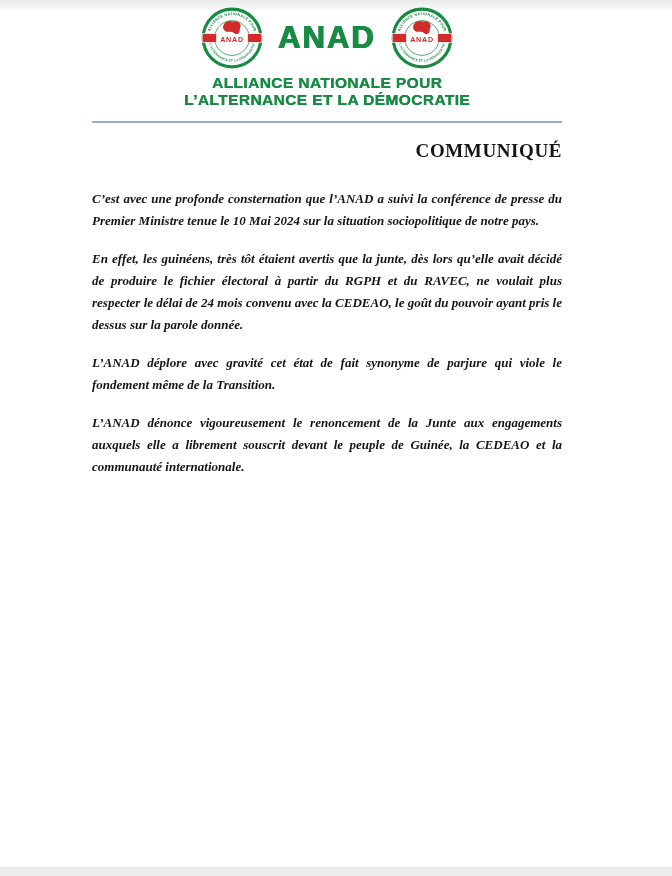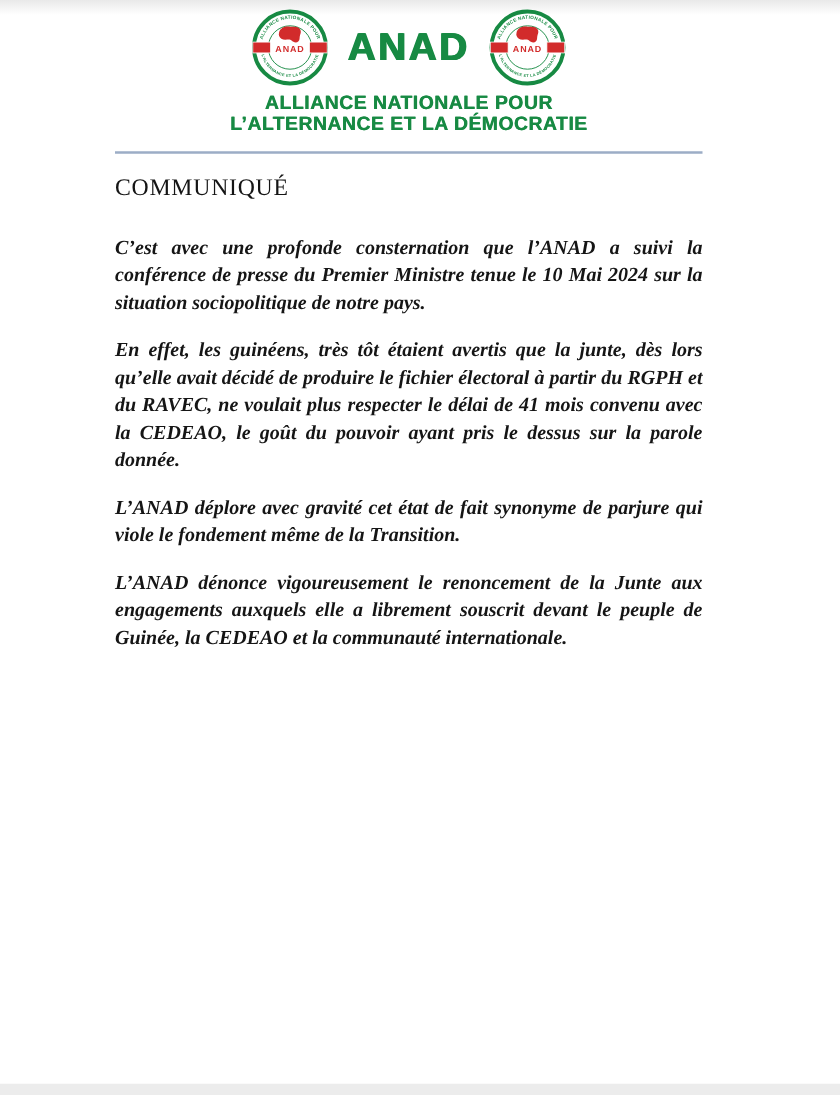--- a/index.html
+++ b/index.html
@@ -26,26 +26,26 @@
     letter-spacing:2px;color:var(--green);
     text-shadow:0.6px 0 0 currentColor,-0.6px 0 0 currentColor;
   }
   .org-name{
     margin-top:5px;font-family:"Liberation Sans", sans-serif;font-weight:bold;
     font-size:15.5px;line-height:17px;color:var(--green);letter-spacing:0.4px;
     text-shadow:0.4px 0 0 currentColor;
   }
   .divider{height:2px;background:var(--divider);margin-top:13px;}
   .title{
-    text-align:left;font-weight:normal;font-size:19px;letter-spacing:0.6px;
+    text-align:right;font-weight:bold;font-size:19px;letter-spacing:0.6px;
     margin-top:17px;color:var(--ink);
   }
   .body-text{margin-top:26px;}
   .body-text p{
-    margin:0 0 16px 0;font-weight:bold;font-style:italic;font-size:16px;
+    margin:0 0 16px 0;font-weight:bold;font-style:italic;font-size:13px;
     line-height:22px;text-align:justify;color:var(--ink);
   }
   
   .ring-outer{fill:#ffffff;stroke:var(--green);stroke-width:5;}
   .ring-inner{fill:none;stroke:var(--green);stroke-width:1.2;}
   .band{fill:var(--red);stroke:#ffffff;stroke-width:1;}
   .map{fill:var(--red);}
   .ring-text{
     fill:var(--green);font-family:"Liberation Sans", sans-serif;
     font-weight:bold;letter-spacing:0.4px;
@@ -104,20 +104,20 @@
       <div>ALLIANCE NATIONALE POUR</div>
       <div>L’ALTERNANCE ET LA DÉMOCRATIE</div>
     </div>
     <div class="divider"></div>
   </div>
 
   <div class="title">COMMUNIQUÉ</div>
 
   <div class="body-text">
     <p>C’est avec une profonde consternation que l’ANAD a suivi la conférence de presse du Premier Ministre tenue le 10 Mai 2024 sur la situation sociopolitique de notre pays.</p>
-    <p>En effet, les guinéens, très tôt étaient avertis que la junte, dès lors qu’elle avait décidé de produire le fichier électoral à partir du RGPH et du RAVEC, ne voulait plus respecter le délai de 41 mois convenu avec la CEDEAO, le goût du pouvoir ayant pris le dessus sur la parole donnée.</p>
+    <p>En effet, les guinéens, très tôt étaient avertis que la junte, dès lors qu’elle avait décidé de produire le fichier électoral à partir du RGPH et du RAVEC, ne voulait plus respecter le délai de 24 mois convenu avec la CEDEAO, le goût du pouvoir ayant pris le dessus sur la parole donnée.</p>
     <p>L’ANAD déplore avec gravité cet état de fait synonyme de parjure qui viole le fondement même de la Transition.</p>
     <p>L’ANAD dénonce vigoureusement le renoncement de la Junte aux engagements auxquels elle a librement souscrit devant le peuple de Guinée, la CEDEAO et la communauté internationale.</p>
   </div>
 
 </div>
 
 <div class="bottom-edge"></div>
 
 </body></html>

